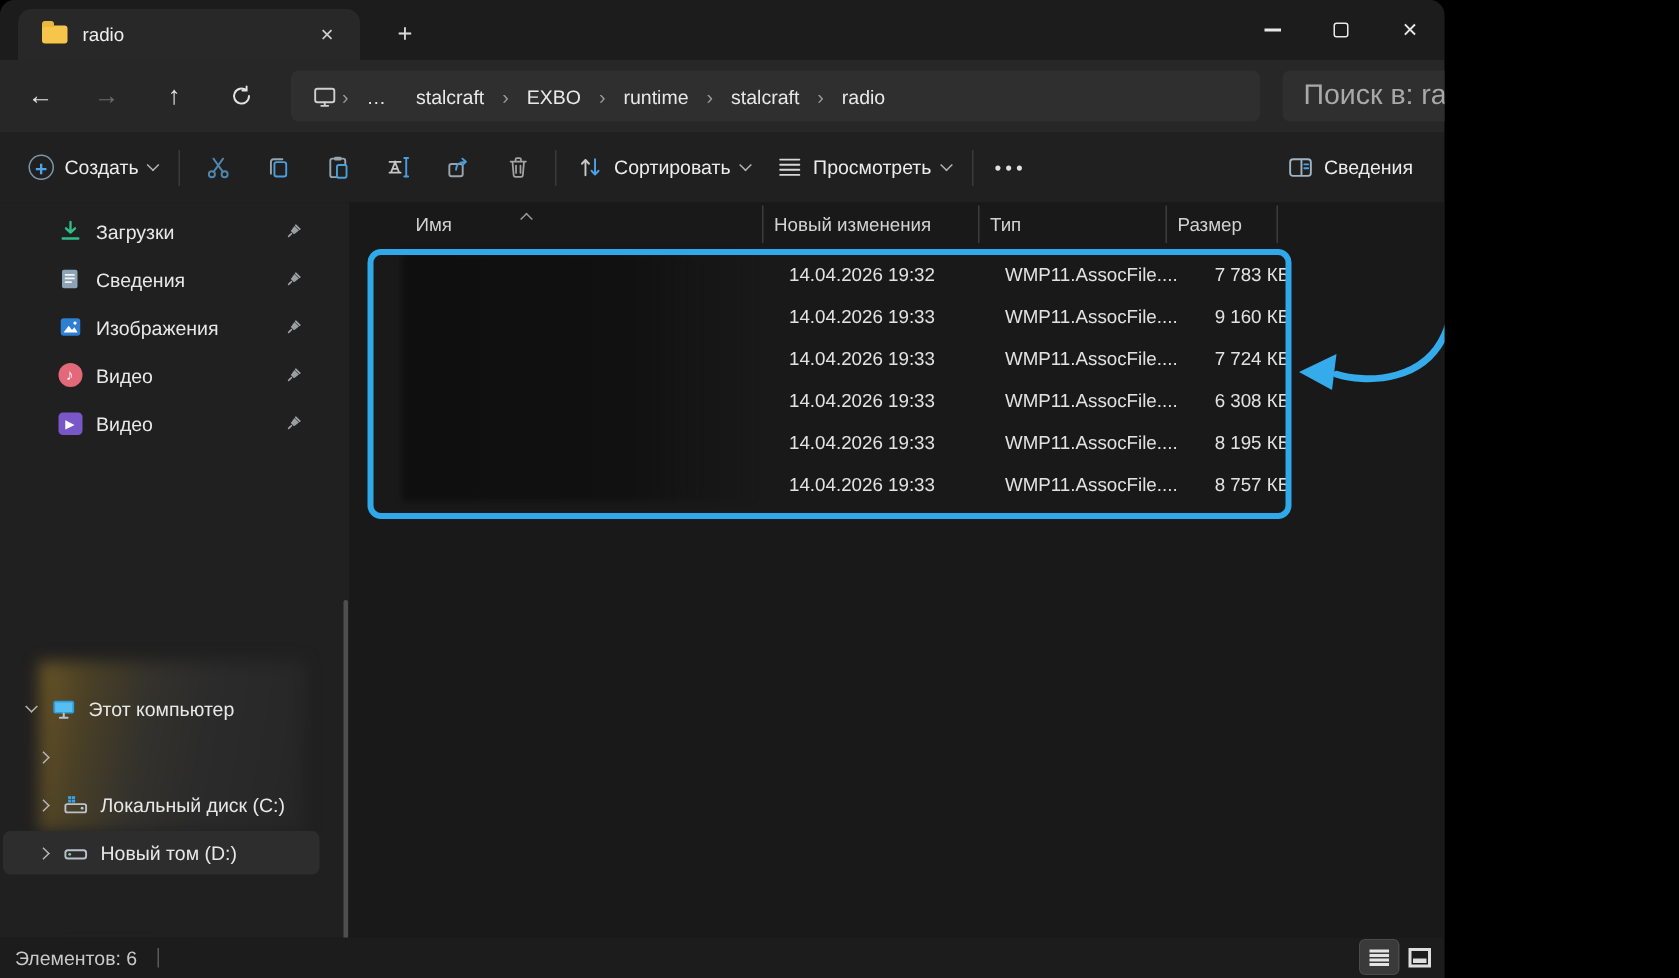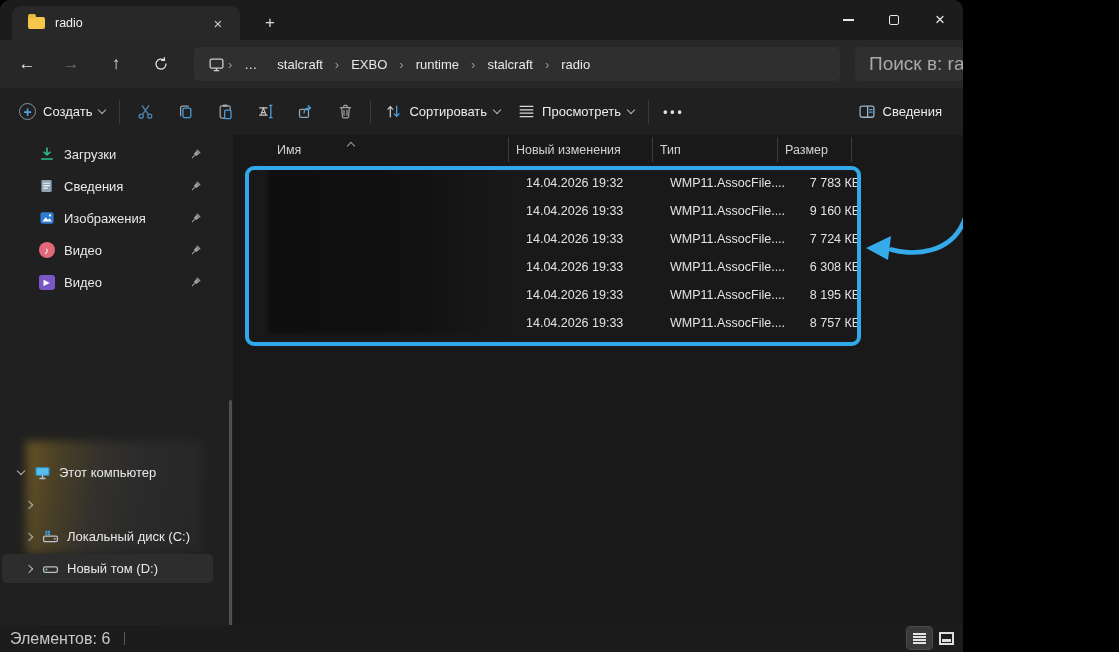--- a/index.html
+++ b/index.html
@@ -98,21 +98,21 @@
   .cell-date { position:absolute; left:281px; }
   .cell-type { position:absolute; left:425px; }
   .cell-size { position:absolute; left:460px; width:155px; text-align:right; }
   .name-blur { position:absolute; left:35px; top:34px; width:236px; height:165px;
                background:linear-gradient(90deg,#0f0f0f 0%,#111 62%,rgba(20,20,20,.55) 86%,rgba(23,23,23,0) 100%);
                filter:blur(2px); }
   .annot { position:absolute; left:0; top:0; pointer-events:none; }
 
   
   .statusbar { position:absolute; left:0; top:625px; width:100%; height:27px; background:#1c1c1c;
-               display:flex; align-items:center; font-size:16px; color:#c9c9c9; }
+               display:flex; align-items:center; font-size:13px; color:#c9c9c9; }
   .status-sep { width:1px; height:13px; background:#5a5a5a; margin-left:14px; }
   .viewtoggles { position:absolute; right:4px; top:2px; display:flex; gap:2px; }
   .vt { width:25px; height:22px; border-radius:3px; display:flex; align-items:center; justify-content:center; }
   .vt.active { background:#3a3a3a; outline:1px solid #4a4a4a; }
   .vt-lines { width:13px; height:11px; display:flex; flex-direction:column; justify-content:space-between; }
   .vt-lines i { display:block; height:2px; background:#e4e4e4; }
   .vt-thumb { width:15px; height:13px; border:2px solid #dedede; background:#1c1c1c; position:relative; }
   .vt-thumb::after { content:""; position:absolute; left:1px; right:1px; bottom:1px; height:3px; background:#dedede; }
 
   svg { display:block; }

